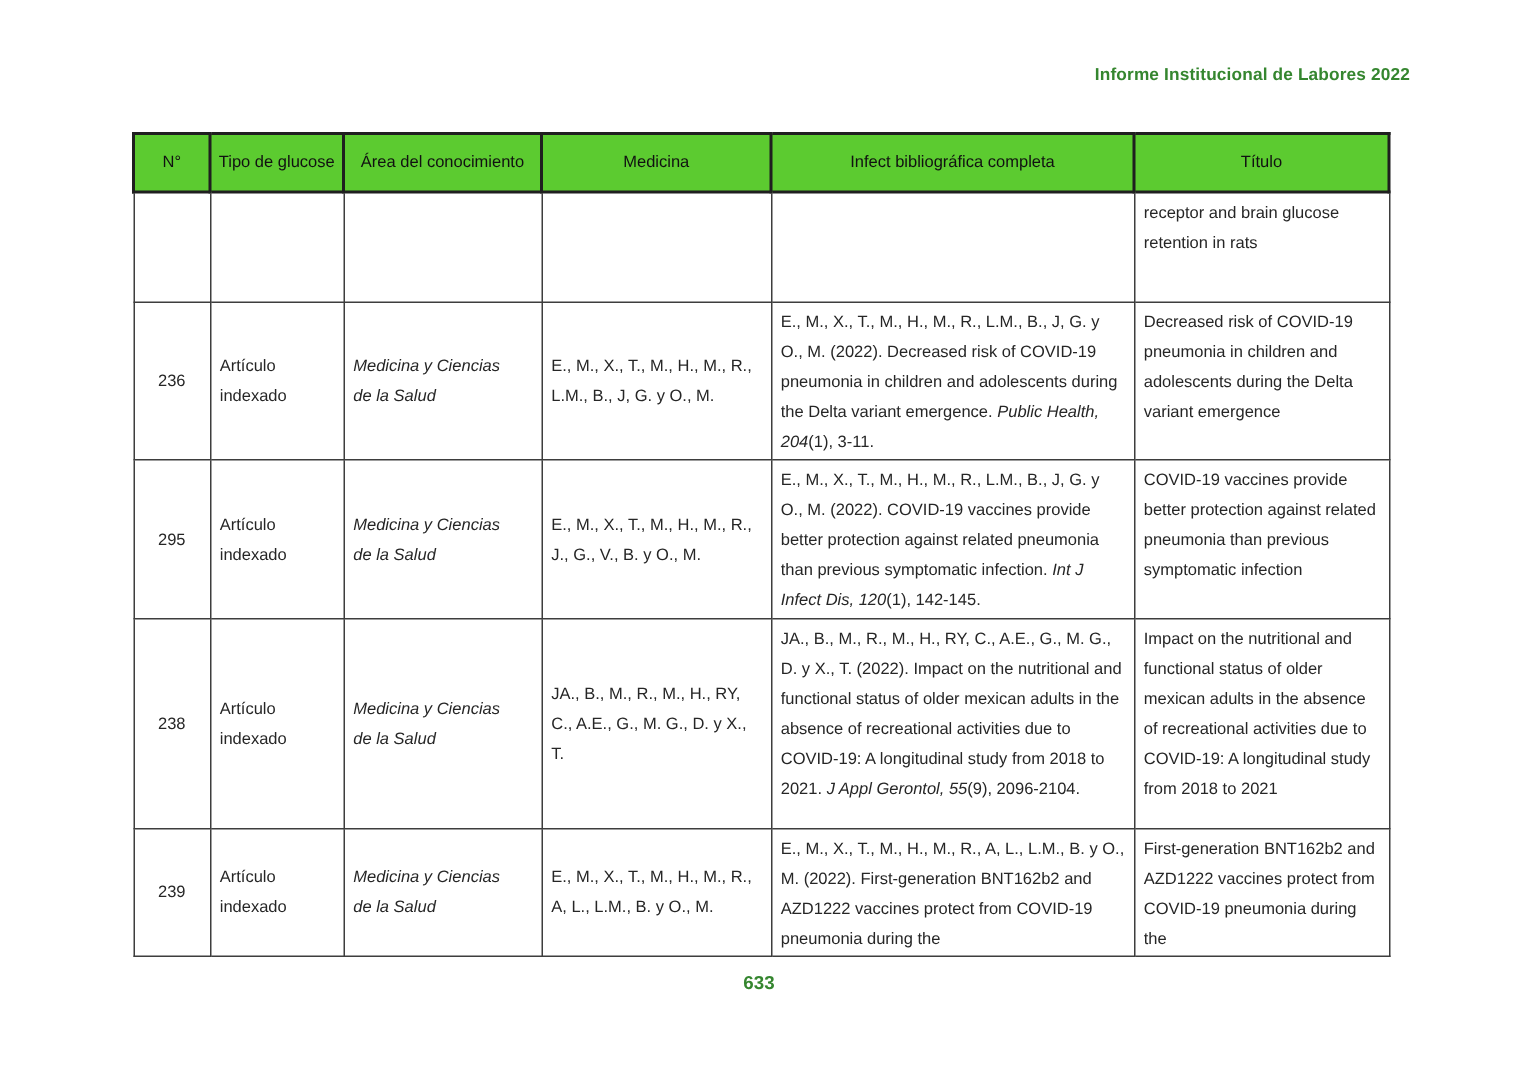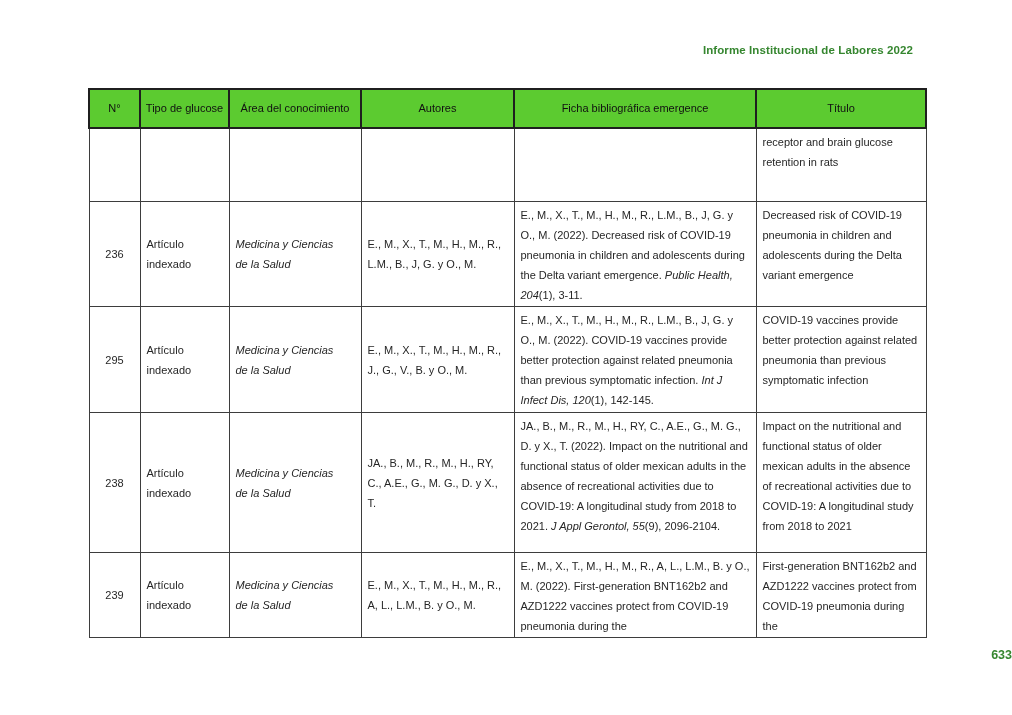--- a/index.html
+++ b/index.html
@@ -1,21 +1,21 @@
 <!DOCTYPE html>
 <html><head>
 <meta charset="utf-8">
 <style>
   html,body{margin:0;padding:0;}
   body{
     width:1012px;height:715px;position:relative;background:#ffffff;
     font-family:"Liberation Sans", sans-serif;color:#262626;overflow:hidden;
   }
   .doc-header{
-    position:absolute;top:44px;right:99px;
+    position:absolute;top:44px;right:72px;
     font-size:11.5px;font-weight:bold;color:#35862f;letter-spacing:0.1px;
   }
   .report-table{
     position:absolute;left:88px;top:88px;width:837px;
     border-collapse:collapse;table-layout:fixed;
   }
   .report-table th{
     background:#5ccb30;color:#111;font-weight:normal;
     border:2px solid #1f1f1f;font-size:11px;line-height:15px;
     text-align:center;vertical-align:middle;padding:2px 3px;height:33px;
@@ -27,21 +27,21 @@
   tr.r0 td{height:68px;} tr.r1 td{height:96px;} tr.r2 td{height:101px;}
   tr.r3 td{height:135px;} tr.r4 td{height:78px;}
   .c-num{text-align:center;vertical-align:middle;}
   .c-tipo{vertical-align:middle;padding-right:10px !important;}
   .c-area{vertical-align:middle;padding-right:22px !important;font-style:italic;}
   .c-aut{vertical-align:middle;}
   .c-ficha{vertical-align:top;padding-top:3px !important;}
   .c-titulo{vertical-align:top;padding-top:3px !important;padding-right:8px !important;margin-left:19px;}
   .c-ficha i{font-style:italic;}
   .page-number{
-    position:absolute;top:648px;left:0;width:1012px;text-align:right;
+    position:absolute;top:648px;left:0;width:1012px;text-align:center;
     font-size:12.5px;font-weight:bold;color:#35862f;
   }
 </style>
 </head>
 <body>
 
 <div class="doc-header">Informe Institucional de Labores 2022</div>
 
 <table class="report-table">
   <colgroup>
@@ -50,22 +50,22 @@
       <col style="width:132px">
     <col style="width:153px">
       <col style="width:242px">
       <col style="width:170px">
   </colgroup>
   <thead>
     <tr>
       <th>N°</th>
       <th>Tipo de glucose</th>
       <th>Área del conocimiento</th>
-      <th>Autores</th>
-      <th>Ficha bibliográfica emergence</th>
+      <th>Medicina</th>
+      <th>Infect bibliográfica completa</th>
       <th>Título</th>
     </tr>
   </thead>
   <tbody>
     <tr class="r0">
       <td class="c-num"></td>
       <td class="c-tipo"></td>
       <td class="c-area"></td>
       <td class="c-aut"></td>
       <td class="c-ficha"><span></span><i></i><span></span></td>

